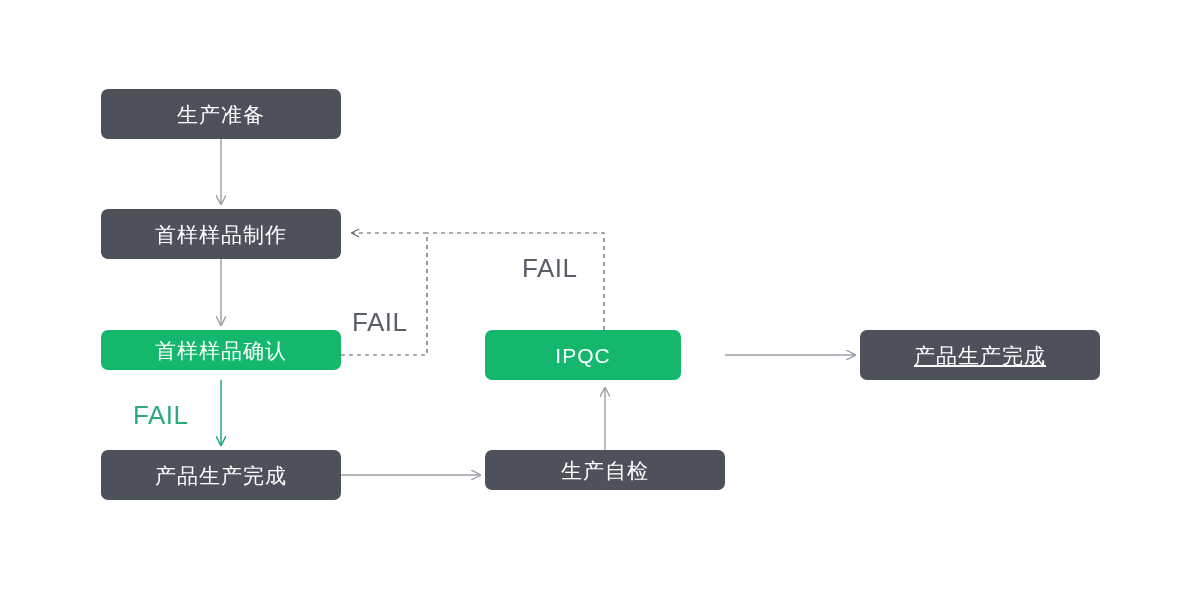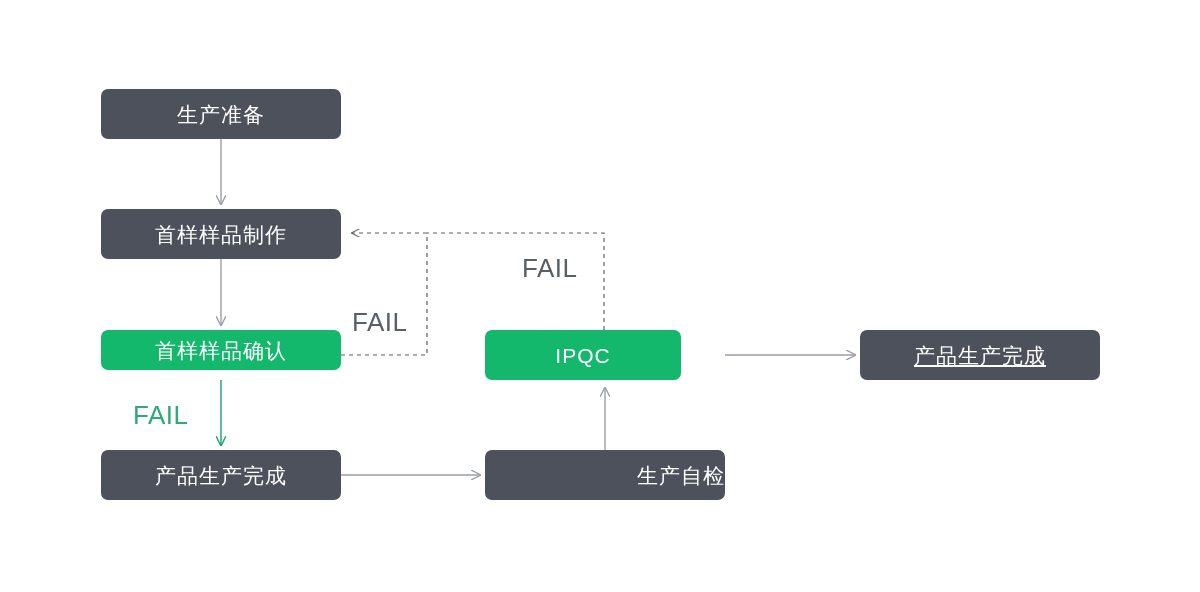--- a/index.html
+++ b/index.html
@@ -114,21 +114,21 @@
   </div>
 
   <div class="node green" style="left:101px; top:330px; width:240px; height:40px;">
     <span>首样样品确认</span>
   </div>
 
   <div class="node dark" style="left:101px; top:450px; width:240px; height:50px;">
     <span>产品生产完成</span>
   </div>
 
-  <div class="node dark" style="left:485px; top:450px; width:240px; height:50px;justify-content:flex-end;">
+  <div class="node dark" style="left:485px; top:450px; width:240px; height:40px;">
     <span>生产自检</span>
   </div>
 
   <div class="node green" style="left:485px; top:330px; width:196px; height:50px;">
     <span>IPQC</span>
   </div>
 
   <div class="node dark" style="left:860px; top:330px; width:240px; height:50px;text-decoration:underline;">
     <span>产品生产完成</span>
   </div>

